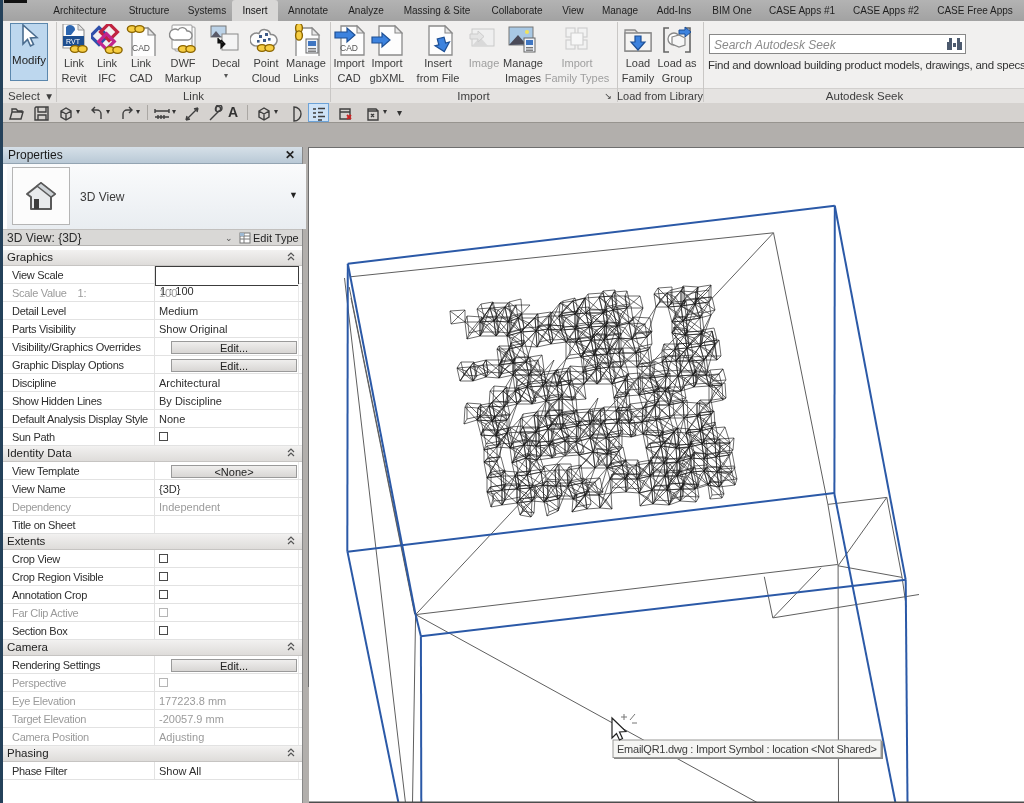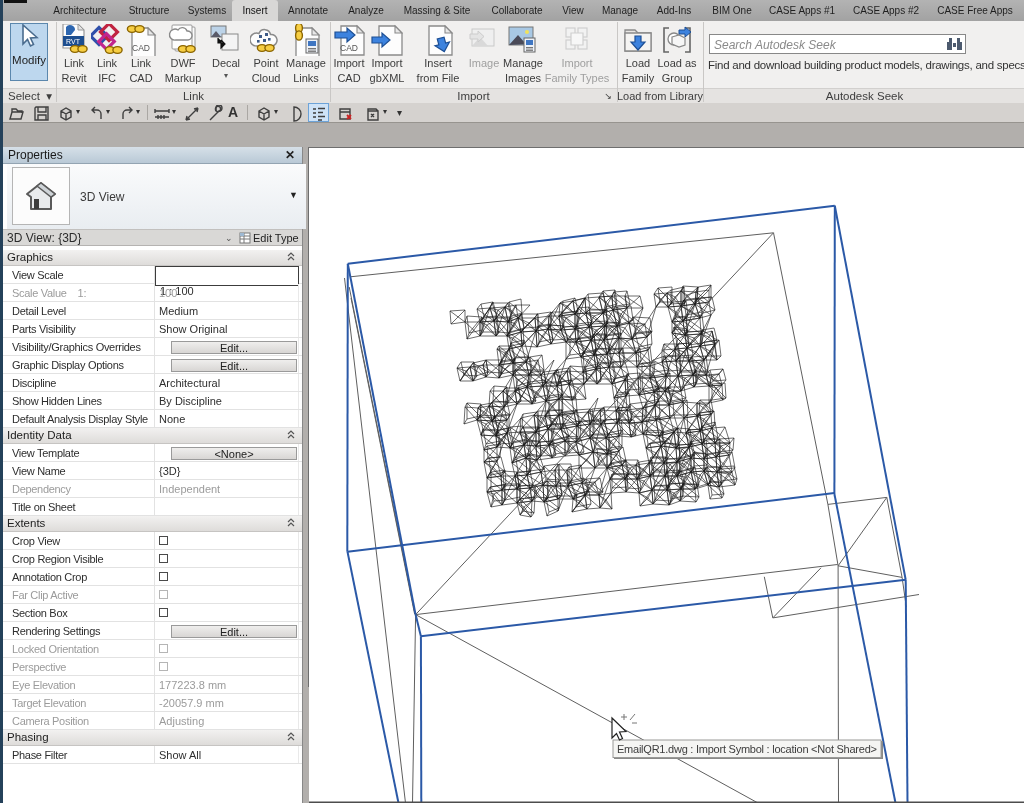--- a/index.html
+++ b/index.html
@@ -387,20 +387,24 @@
         <div class="v">Architectural</div>
       </div>
       <div class="prow">
         <div class="n">Show Hidden Lines</div>
         <div class="v">By Discipline</div>
       </div>
       <div class="prow">
         <div class="n">Default Analysis Display Style</div>
         <div class="v">None</div>
       </div>
+      <div class="prow">
+        <div class="n">Sun Path</div>
+        <div class="v"><span class="chk"></span></div>
+      </div>
       <div class="phdr"><span>Identity Data</span><svg class="chevs" width="8" height="10" viewBox="0 0 8 10">
           <path d="M1 4 L4 1 L7 4 M1 8 L4 5 L7 8" stroke="#555" fill="none" stroke-width="1.2"></path>
         </svg></div>
       <div class="prow">
         <div class="n">View Template</div>
         <div class="v">
           <span class="btn">&lt;None&gt;</span>
         </div>
       </div>
       <div class="prow">
@@ -431,29 +435,28 @@
         <div class="v"><span class="chk"></span></div>
       </div>
       <div class="prow">
         <div class="n g">Far Clip Active</div>
         <div class="v"><span class="chk g"></span></div>
       </div>
       <div class="prow">
         <div class="n">Section Box</div>
         <div class="v"><span class="chk"></span></div>
       </div>
+      <div class="phdr"><span>Camera</span><svg class="chevs" width="8" height="10" viewBox="0 0 8 10">
+          <path d="M1 4 L4 1 L7 4 M1 8 L4 5 L7 8" stroke="#555" fill="none" stroke-width="1.2"></path>
+        </svg></div>
       <div class="prow">
         <div class="n">Rendering Settings</div>
         <div class="v">
           <span class="btn">Edit...</span>
         </div>
-      </div>
-      <div class="prow">
-        <div class="n g">Locked Orientation</div>
-        <div class="v"><span class="chk g"></span></div>
       </div>
       <div class="prow">
         <div class="n g">Perspective</div>
         <div class="v"><span class="chk g"></span></div>
       </div>
       <div class="prow">
         <div class="n g">Eye Elevation</div>
         <div class="v g">177223.8 mm</div>
       </div>
       <div class="prow">

